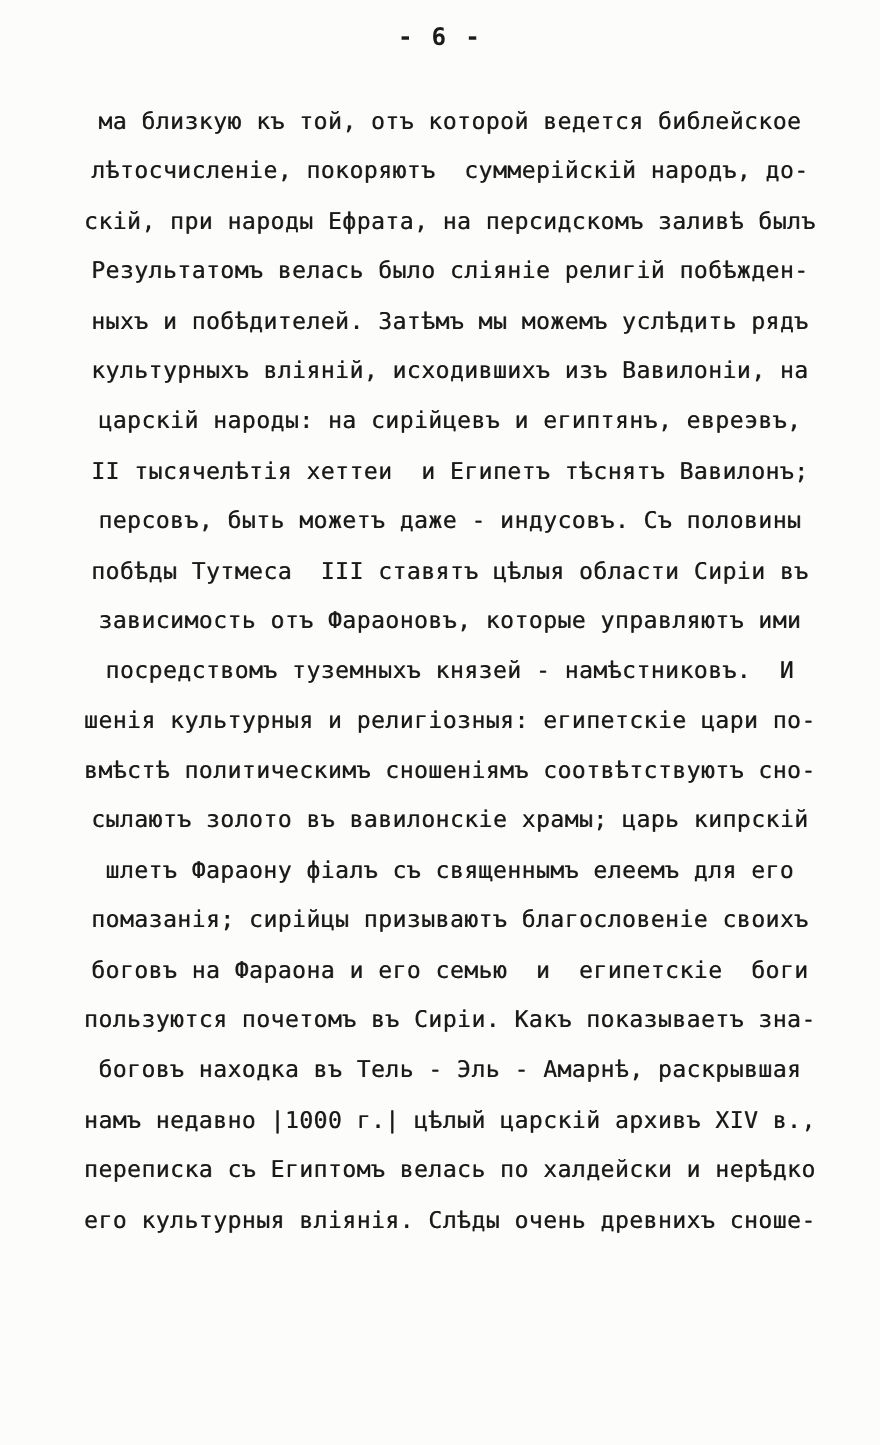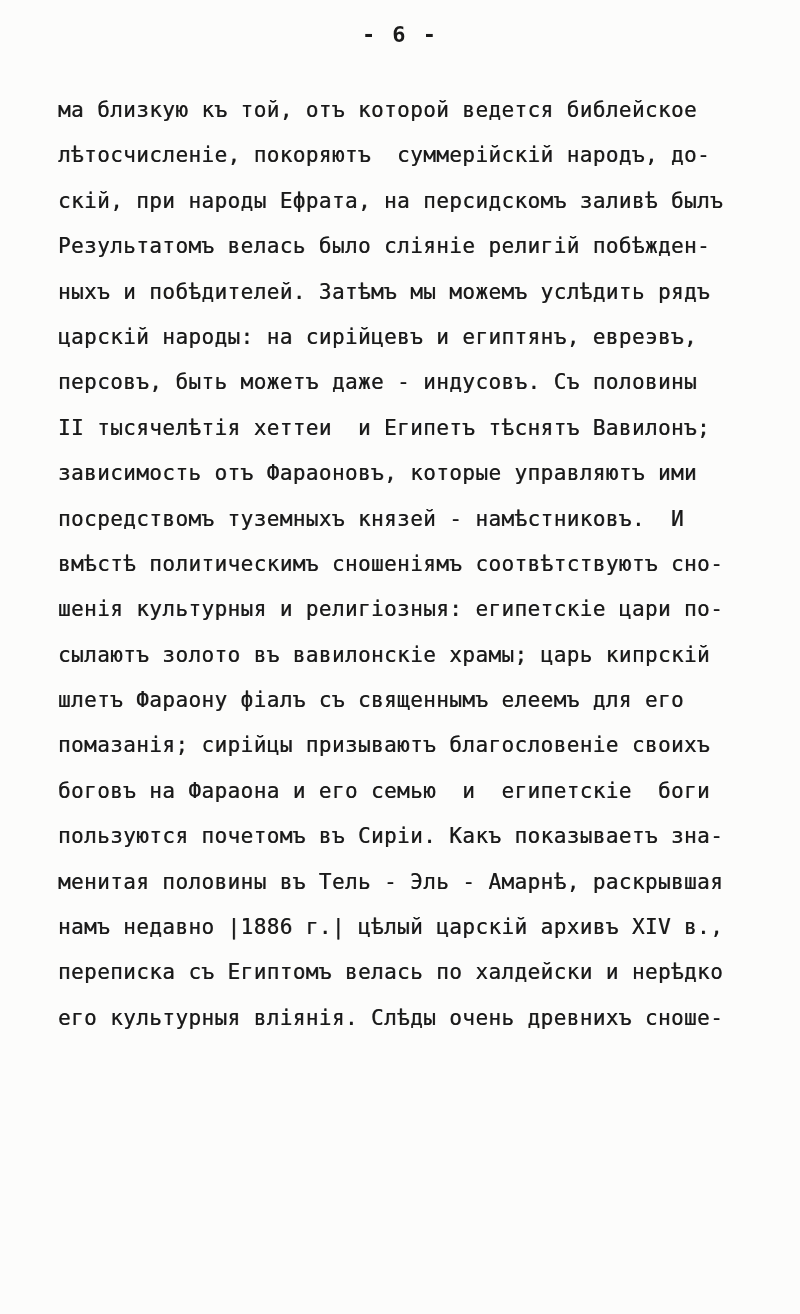--- a/index.html
+++ b/index.html
@@ -36,43 +36,46 @@
   }
   .line {
     height: 45.4px;
     line-height: 45.4px;
     font-size: 21px;
     letter-spacing: 0.4px;
     white-space: pre;
     color: #191919;
     
     text-shadow: 0.4px 0 0 rgba(20,20,20,0.55), -0.2px 0 0 rgba(20,20,20,0.25);
+    text-align: center;
   }
 </style>
 </head>
 <body>
 
 <div class="page">
   <div class="page-number">- 6 -</div>
   <div class="body-text">
       <div class="line">ма близкую къ той, отъ которой ведется библейское</div>
       <div class="line">лѣтосчисленіе, покоряютъ  суммерійскій народъ, до-</div>
       <div class="line">скій, при народы Ефрата, на персидскомъ заливѣ былъ</div>
       <div class="line">Результатомъ велась было сліяніе религій побѣжден-</div>
       <div class="line">ныхъ и побѣдителей. Затѣмъ мы можемъ услѣдить рядъ</div>
+      <div class="line">культурныхъ вліяній, исходившихъ изъ Вавилоніи, на</div>
       <div class="line">царскій народы: на сирійцевъ и египтянъ, евреэвъ,</div>
+      <div class="line">II тысячелѣтія хеттеи  и Египетъ тѣснятъ Вавилонъ;</div>
       <div class="line">персовъ, быть можетъ даже - индусовъ. Съ половины</div>
-      <div class="line">II тысячелѣтія хеттеи  и Египетъ тѣснятъ Вавилонъ;</div>
+      <div class="line">побѣды Тутмеса  III ставятъ цѣлыя области Сиріи въ</div>
       <div class="line">зависимость отъ Фараоновъ, которые управляютъ ими</div>
       <div class="line">посредствомъ туземныхъ князей - намѣстниковъ.  И</div>
+      <div class="line">шенія культурныя и религіозныя: египетскіе цари по-</div>
       <div class="line">вмѣстѣ политическимъ сношеніямъ соотвѣтствуютъ сно-</div>
-      <div class="line">шенія культурныя и религіозныя: египетскіе цари по-</div>
       <div class="line">сылаютъ золото въ вавилонскіе храмы; царь кипрскій</div>
       <div class="line">шлетъ Фараону фіалъ съ священнымъ елеемъ для его</div>
       <div class="line">помазанія; сирійцы призываютъ благословеніе своихъ</div>
       <div class="line">боговъ на Фараона и его семью  и  египетскіе  боги</div>
       <div class="line">пользуются почетомъ въ Сиріи. Какъ показываетъ зна-</div>
-      <div class="line">менитая половины въ Тель - Эль - Амарнѣ, раскрывшая</div>
-      <div class="line">намъ недавно |1886 г.| цѣлый царскій архивъ XIV в.,</div>
+      <div class="line">боговъ находка въ Тель - Эль - Амарнѣ, раскрывшая</div>
+      <div class="line">намъ недавно |1000 г.| цѣлый царскій архивъ XIV в.,</div>
       <div class="line">переписка съ Египтомъ велась по халдейски и нерѣдко</div>
       <div class="line">его культурныя вліянія. Слѣды очень древнихъ сноше-</div>
     </div>
 </div>
 
 </body></html>

